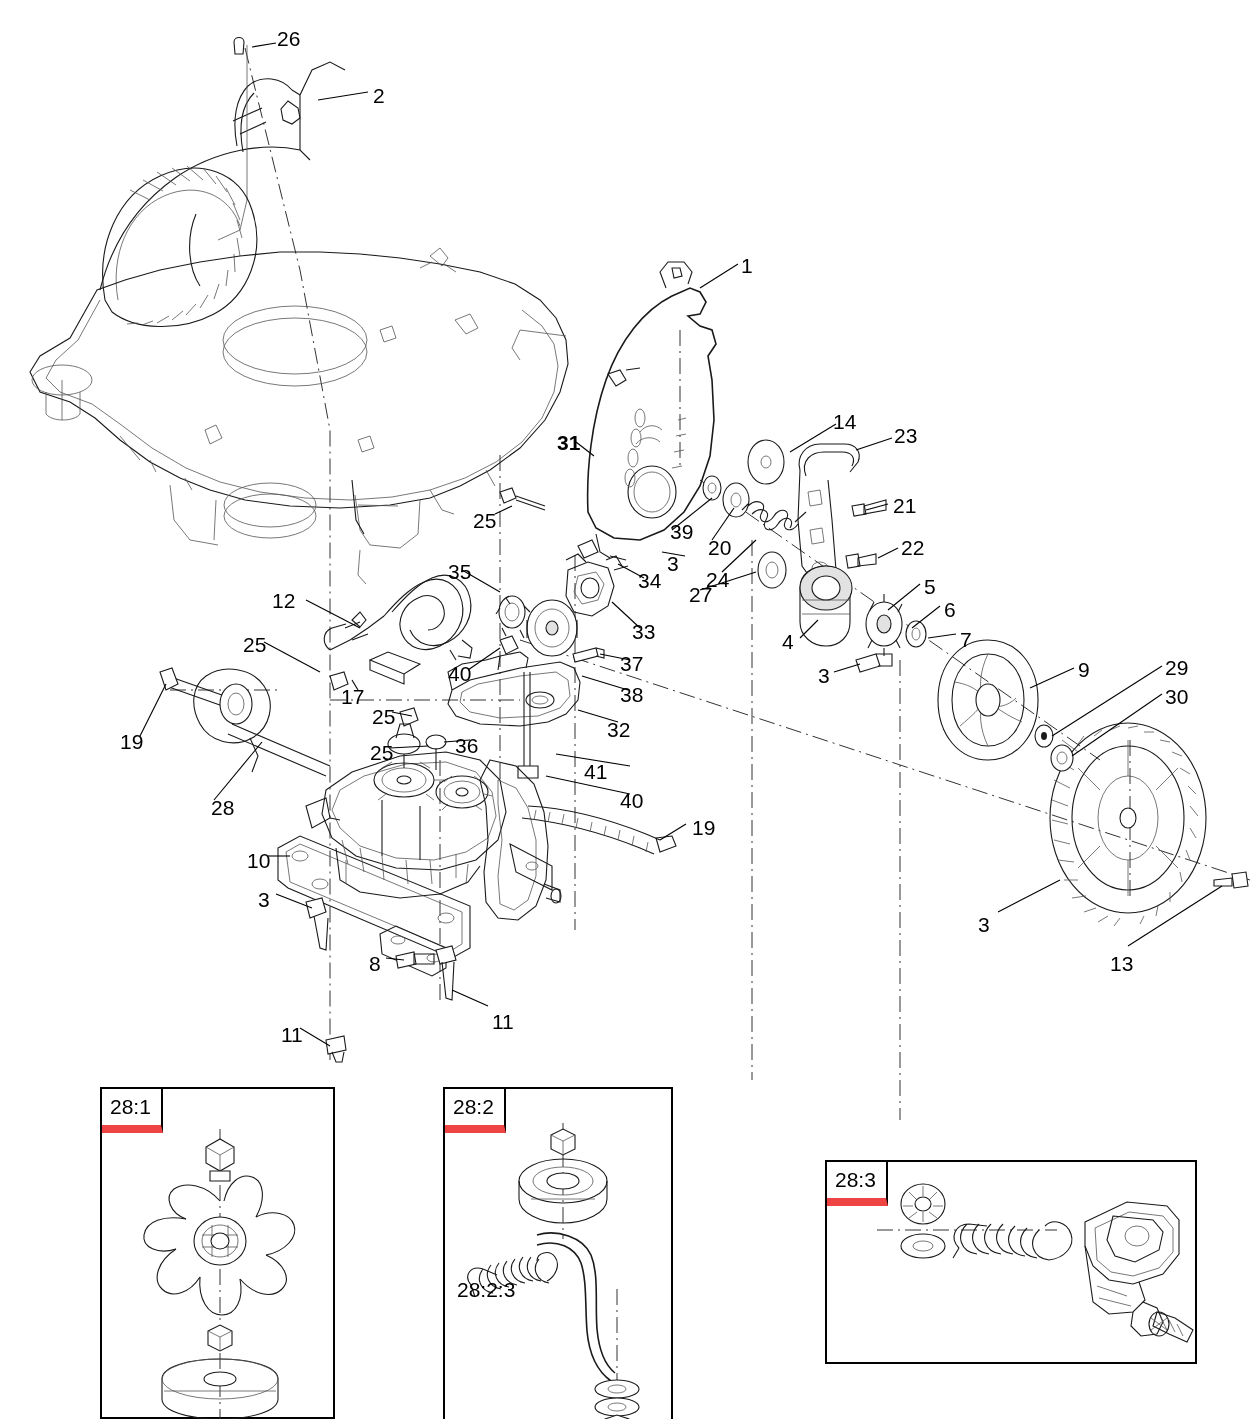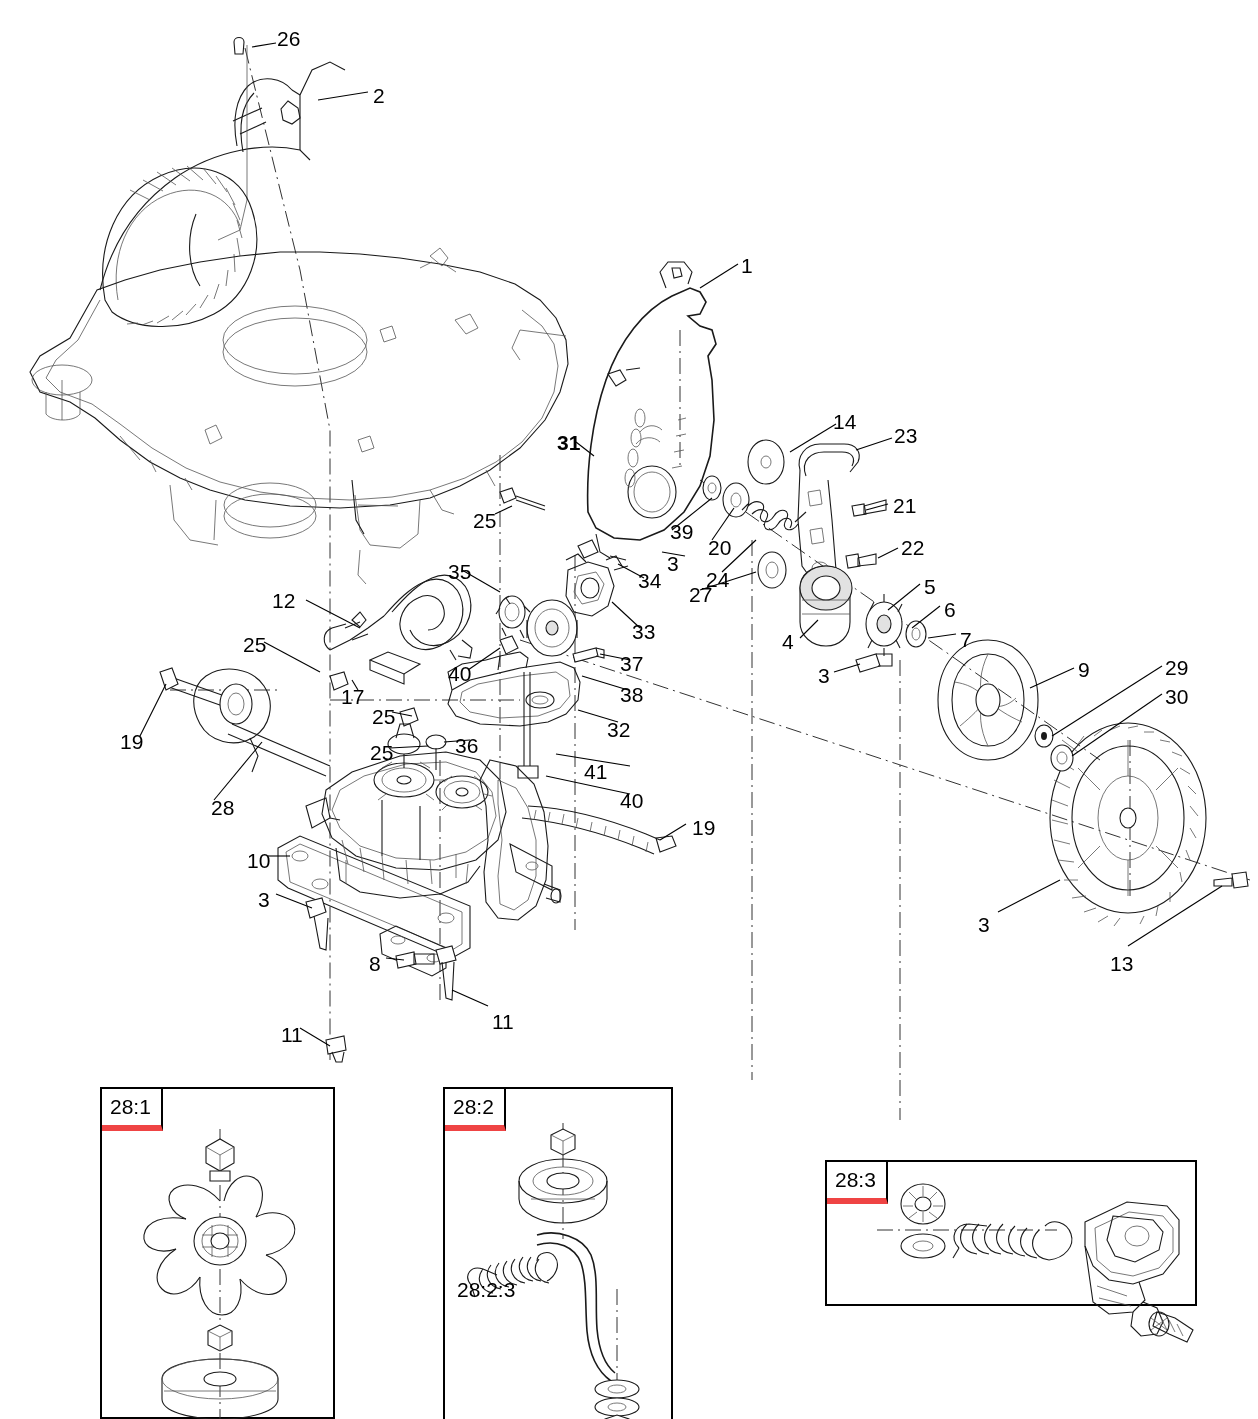--- a/index.html
+++ b/index.html
@@ -30,21 +30,21 @@
     position: absolute;
     border: 2px solid #000000;
     background: #ffffff;
     box-sizing: border-box;
   }
   .inset-tag {
     position: absolute;
     left: 0;
     top: 0;
     border-right: 2px solid #000000;
-    border-bottom: 6px solid #ef4444;
+    border-bottom: 8px solid #ef4444;
     padding: 6px 10px 6px 8px;
     font-size: 21px;
     background: #ffffff;
     box-sizing: border-box;
   }
   .inset-label {
     position: absolute;
     font-size: 21px;
   }
   
@@ -579,21 +579,21 @@
 
       <ellipse class="fillw" cx="172" cy="300" rx="22" ry="9"></ellipse>
       <ellipse class="lnt" cx="172" cy="300" rx="9" ry="4"></ellipse>
       <ellipse class="fillw" cx="172" cy="318" rx="22" ry="9"></ellipse>
       <ellipse class="lnt" cx="172" cy="318" rx="9" ry="4"></ellipse>
       <path class="fillw" d="M160 330 L172 326 L184 330 L184 332 L160 332 Z"></path>
     </svg>
     <div class="inset-label" style="left:12px; top:189px;">28:2:3</div>
   </div>
 
-  <div class="inset" style="left:825px; top:1160px; width:372px; height:146px;">
+  <div class="inset" style="left:825px; top:1160px; width:372px; height:204px;">
     <div class="inset-tag">28:3</div>
     <svg class="art" viewBox="0 0 372 196" style="width:372px;height:196px;">
       <path class="dash" d="M50 68 L230 68"></path>
 
       <ellipse class="ln" cx="96" cy="42" rx="22" ry="20"></ellipse>
       <path class="lnt" d="M96 24 L96 34 M110 30 L102 38 M116 44 L106 44
                             M110 56 L102 50 M96 60 L96 50 M82 56 L90 50
                             M76 44 L86 44 M82 30 L90 38"></path>
       <ellipse class="fillw" cx="96" cy="42" rx="8" ry="7"></ellipse>
 

